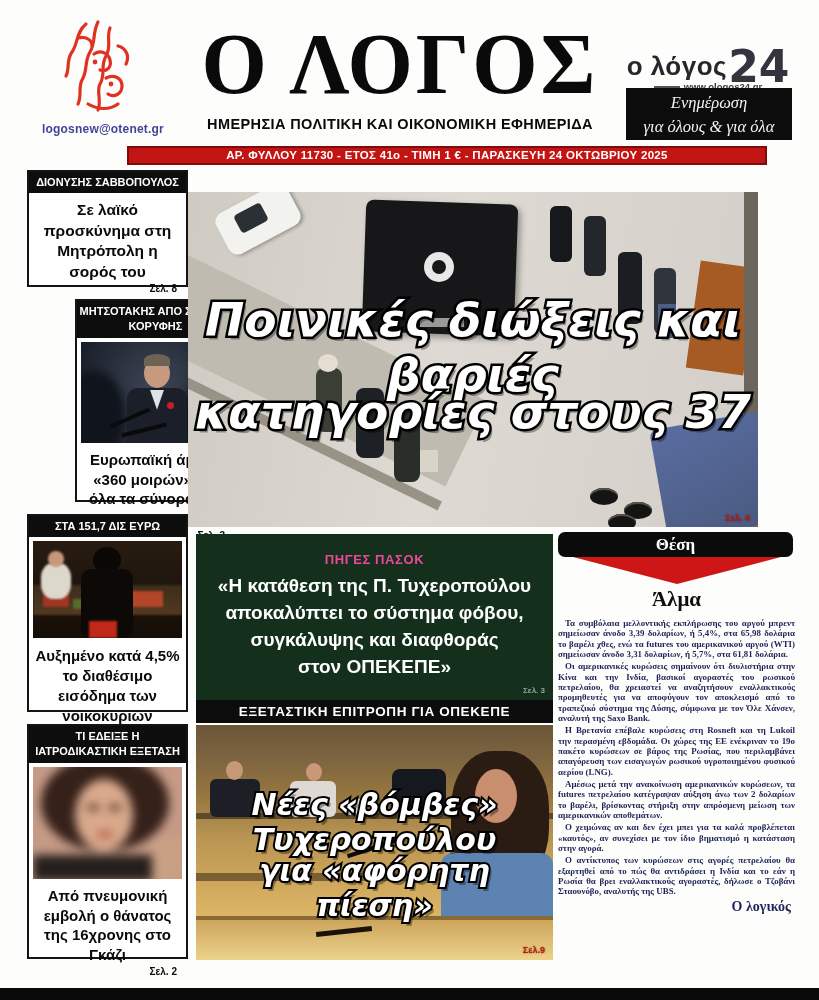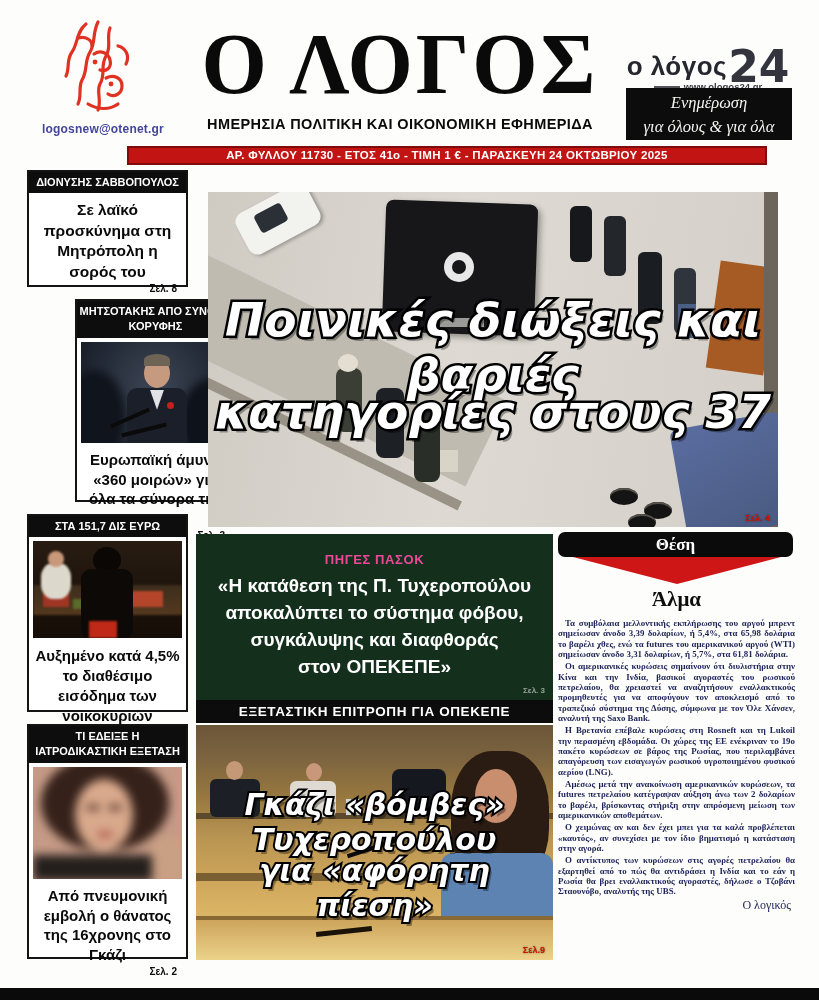--- a/index.html
+++ b/index.html
@@ -54,21 +54,21 @@
   .ph-mitsotakis { height:101px; background:radial-gradient(circle at 50% 42%, #3d4656 0%, #262d3a 55%, #141923 100%); }
   .ph-market { height:97px; background:linear-gradient(180deg,#281c12 0%,#150d07 100%); }
   .ph-girl { height:112px; background:#c59a86; }
   .blurwrap { position:absolute; inset:0; filter:blur(5px); }
   .shape { position:absolute; }
 
   
   .main-kicker { left:196px; top:170px; width:570px; height:22px; background:#0c0c0c;
     color:#fff; font-size:14px; font-weight:bold; letter-spacing:1px;
     text-align:center; line-height:22px; }
-  .main-photo { left:208px; top:192px; width:570px; height:335px; overflow:hidden;
+  .main-photo { left:188px; top:192px; width:570px; height:335px; overflow:hidden;
     background:linear-gradient(100deg,#cfcbc3 0%,#dedad3 45%,#d3cfc8 100%); }
 
   .outline-head { width:100%; text-align:center; color:#fff; font-weight:bold; font-style:italic;
     font-family:"DejaVu Sans", sans-serif;
     -webkit-text-stroke:5px #000; paint-order:stroke fill;
     text-shadow:3px 4px 0 rgba(0,0,0,.35); }
   .main-h1 { top:100px; font-size:47px; }
   .main-h2 { top:192px; font-size:47px; }
   .pageref-red { color:#cc1402; font-weight:bold; font-size:9px;
     text-shadow:0 0 2px rgba(0,0,0,.5); }
@@ -96,21 +96,21 @@
   .thesi-tri { width:0; height:0; margin:0 auto;
     border-left:104px solid transparent; border-right:104px solid transparent;
     border-top:27px solid #cf1616; }
   .thesi-title { text-align:center; font-family:"Liberation Serif", serif;
     font-weight:bold; font-size:21px; margin-top:3px; color:#0d0d0d; }
   .thesi-body { margin-top:6px; height:370px; overflow:hidden;
     font-family:"Liberation Serif", serif; font-weight:bold; color:#1d2358;
     font-size:8.9px; line-height:1.16; text-align:justify; }
   .thesi-body p { margin:0 0 2px 0; text-indent:7px; }
   .thesi-sig { text-align:right; font-family:"Liberation Serif", serif;
-    font-weight:normal; font-size:12px; color:#1d2358; padding-right:4px; margin-top:2px; }
+    font-weight:bold; font-size:14px; color:#1d2358; padding-right:4px; margin-top:2px; }
 
   .bottom-bar { left:0; top:988px; width:819px; height:12px; background:#0a0a0a; }
 </style>
 </head>
 <body>
 
 <div class="page">
 
   <div class="abs logo-art">
     <svg width="110" height="102" viewBox="0 0 110 102">
@@ -259,21 +259,21 @@
     <div class="shape" style="left:150px;top:74px;width:5px;height:16px;background:#cfd8da;filter:blur(.5px);"></div>
     <div class="shape" style="left:160px;top:74px;width:5px;height:16px;background:#cfd8da;filter:blur(.5px);"></div>
     <div class="shape" style="left:282px;top:74px;width:5px;height:16px;background:#cfd8da;filter:blur(.5px);"></div>
     <div class="shape" style="left:150px;top:120px;width:60px;height:4px;background:#0c0c0c;transform:rotate(-18deg);"></div>
     <div class="shape" style="right:4px;top:26px;width:98px;height:134px;border-radius:42%;background:#2a1c12;"></div>
     <div class="shape" style="right:36px;top:44px;width:42px;height:54px;border-radius:50%;background:#c98e6e;"></div>
     <div class="shape" style="right:0;top:128px;width:112px;height:72px;border-radius:12px 12px 0 0;background:#5d83b2;"></div>
     <div class="shape" style="left:0;bottom:0;width:100%;height:44px;background:linear-gradient(180deg,#caa057,#ecd28a);"></div>
     <div class="shape" style="left:0;bottom:40px;width:100%;height:4px;background:#8a6a34;"></div>
     <div class="shape" style="left:120px;bottom:26px;width:56px;height:5px;background:#1a1208;transform:rotate(-6deg);"></div>
-    <div class="abs outline-head com-h1">Γκάζι «βόμβες» Τυχεροπούλου</div>
+    <div class="abs outline-head com-h1">Νέες «βόμβες» Τυχεροπούλου</div>
     <div class="abs outline-head com-h2">για «αφόρητη πίεση»</div>
     <div class="abs pageref-red" style="right:8px;bottom:5px;">Σελ.9</div>
   </div>
 
   <div class="abs thesi">
     <div class="thesi-bar">Θέση</div>
     <div class="thesi-tri"></div>
     <div class="thesi-title">Άλμα</div>
     <div class="thesi-body">
       <p>Τα συμβόλαια μελλοντικής εκπλήρωσης του αργού μπρεντ σημείωσαν άνοδο 3,39 δολαρίων, ή 5,4%, στα 65,98 δολάρια το βαρέλι χθες, ενώ τα futures του αμερικανικού αργού (WTI) σημείωσαν άνοδο 3,31 δολαρίων, ή 5,7%, στα 61,81 δολάρια.</p>

